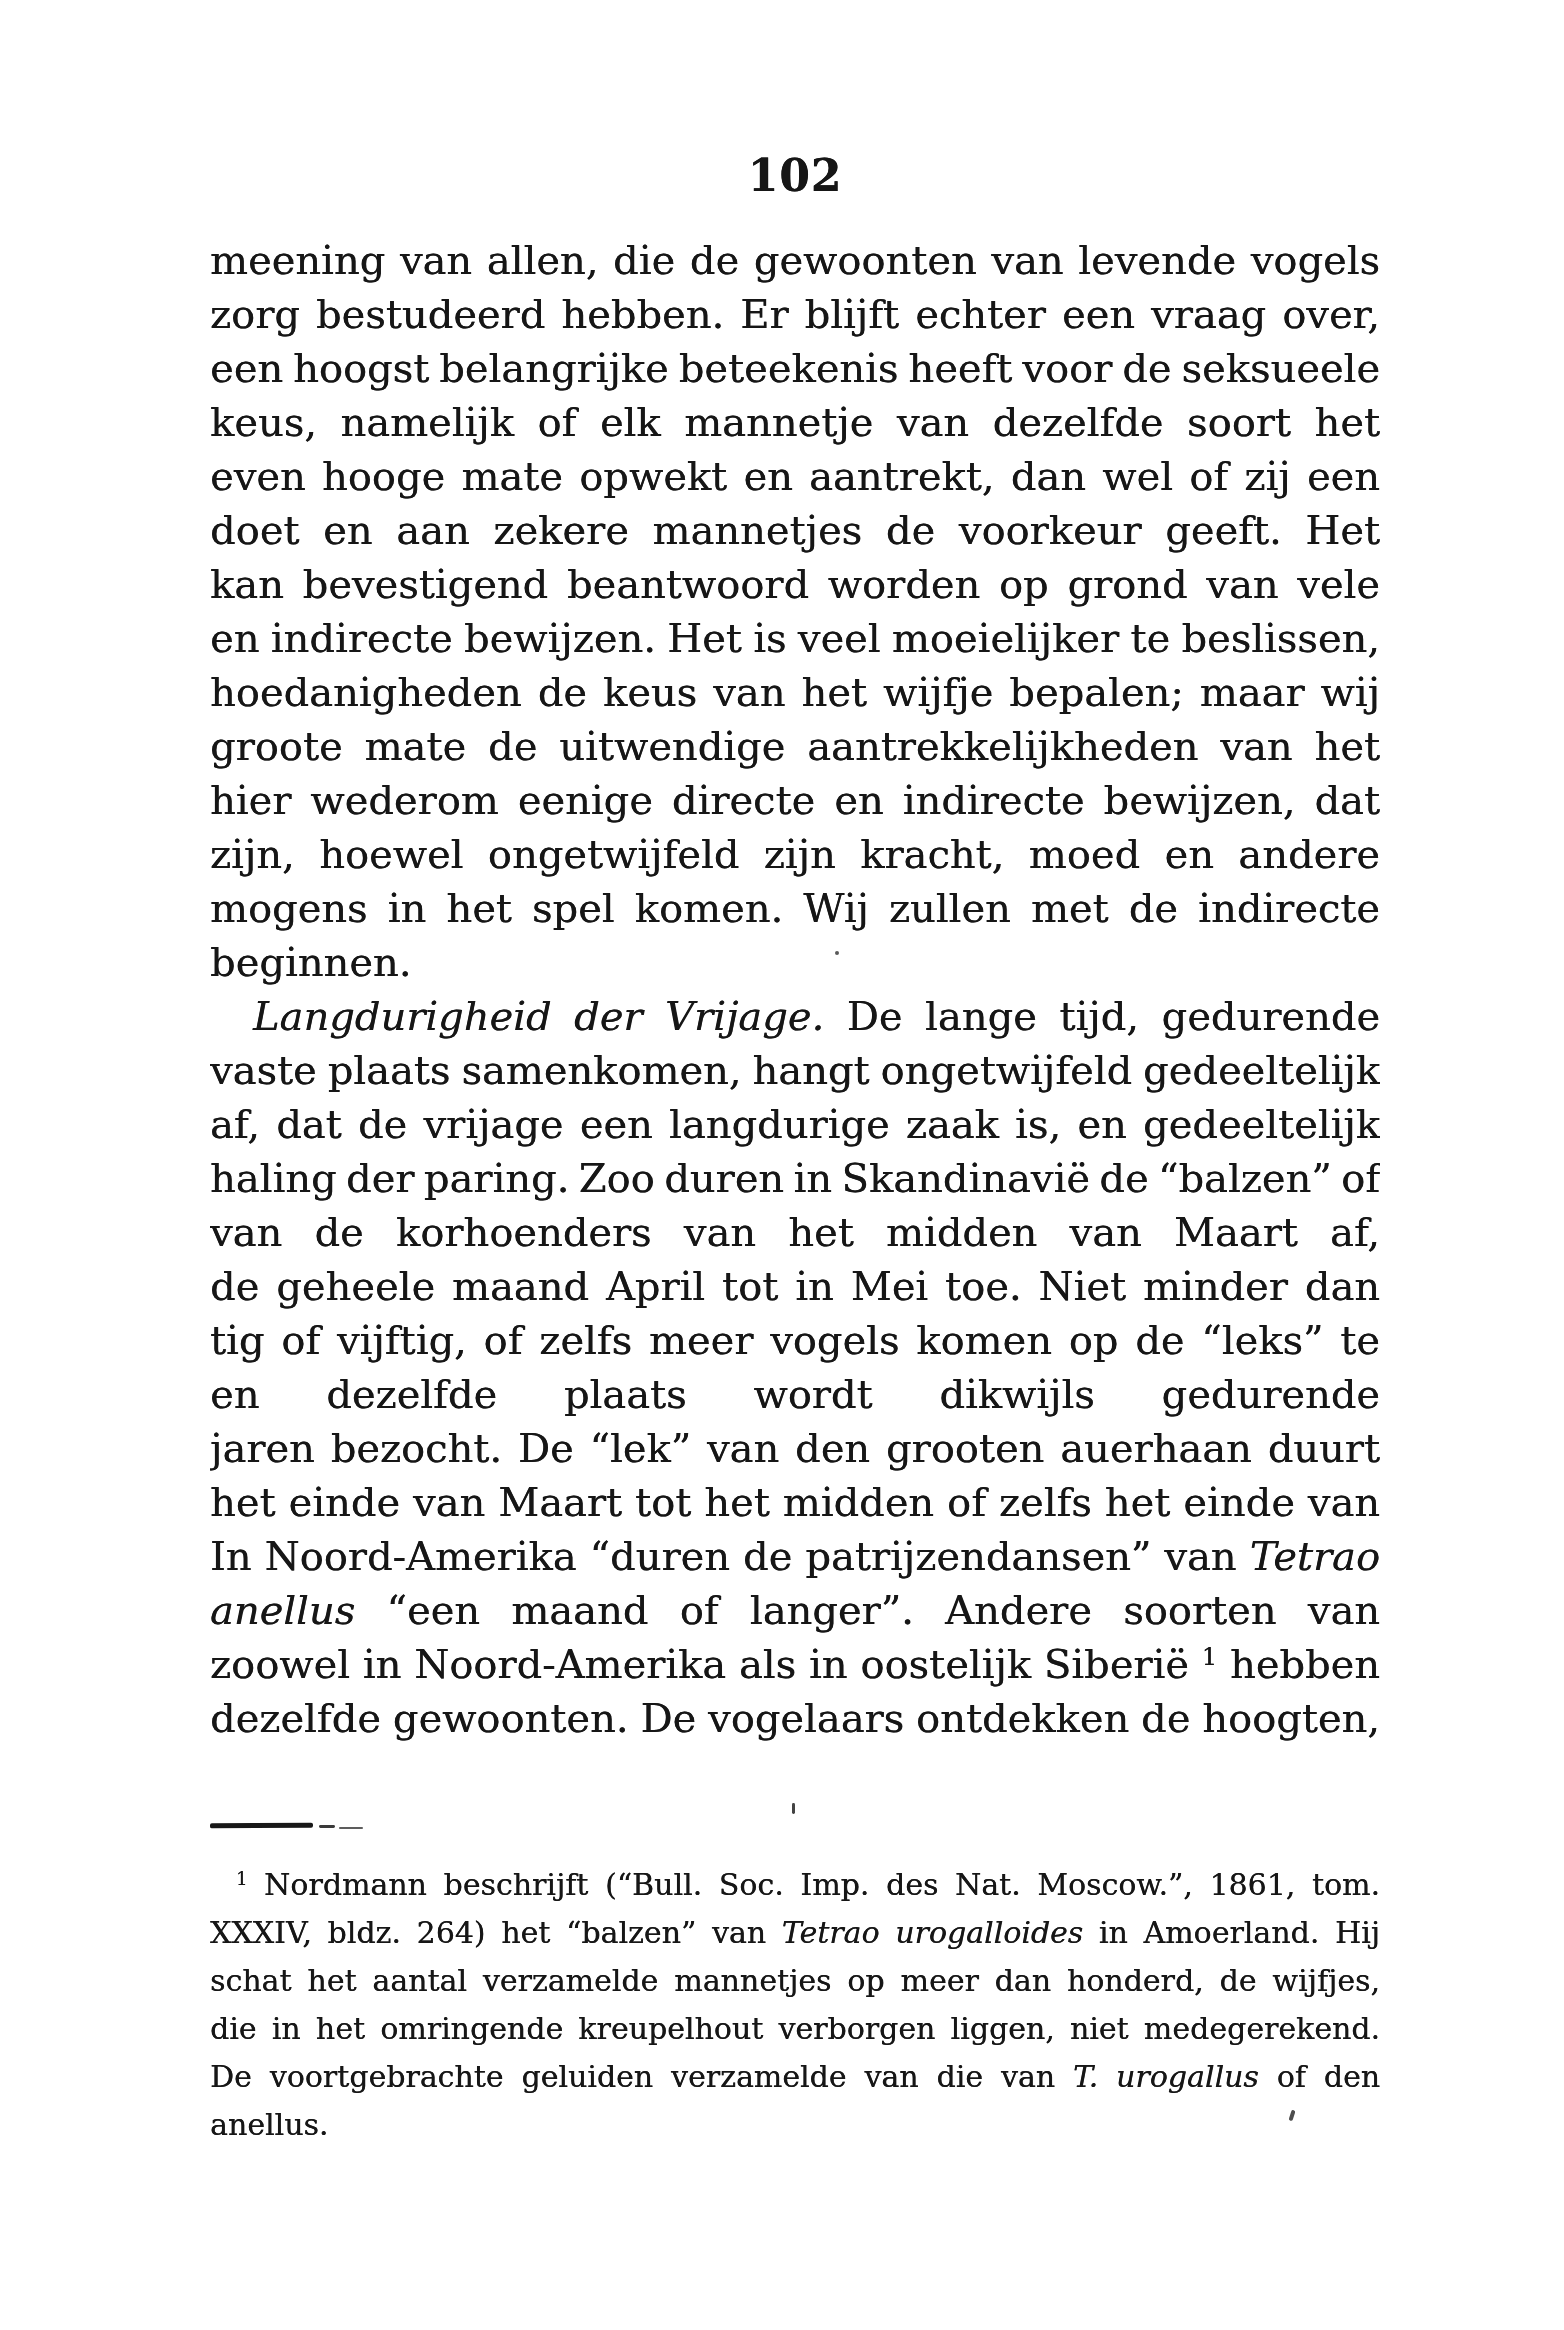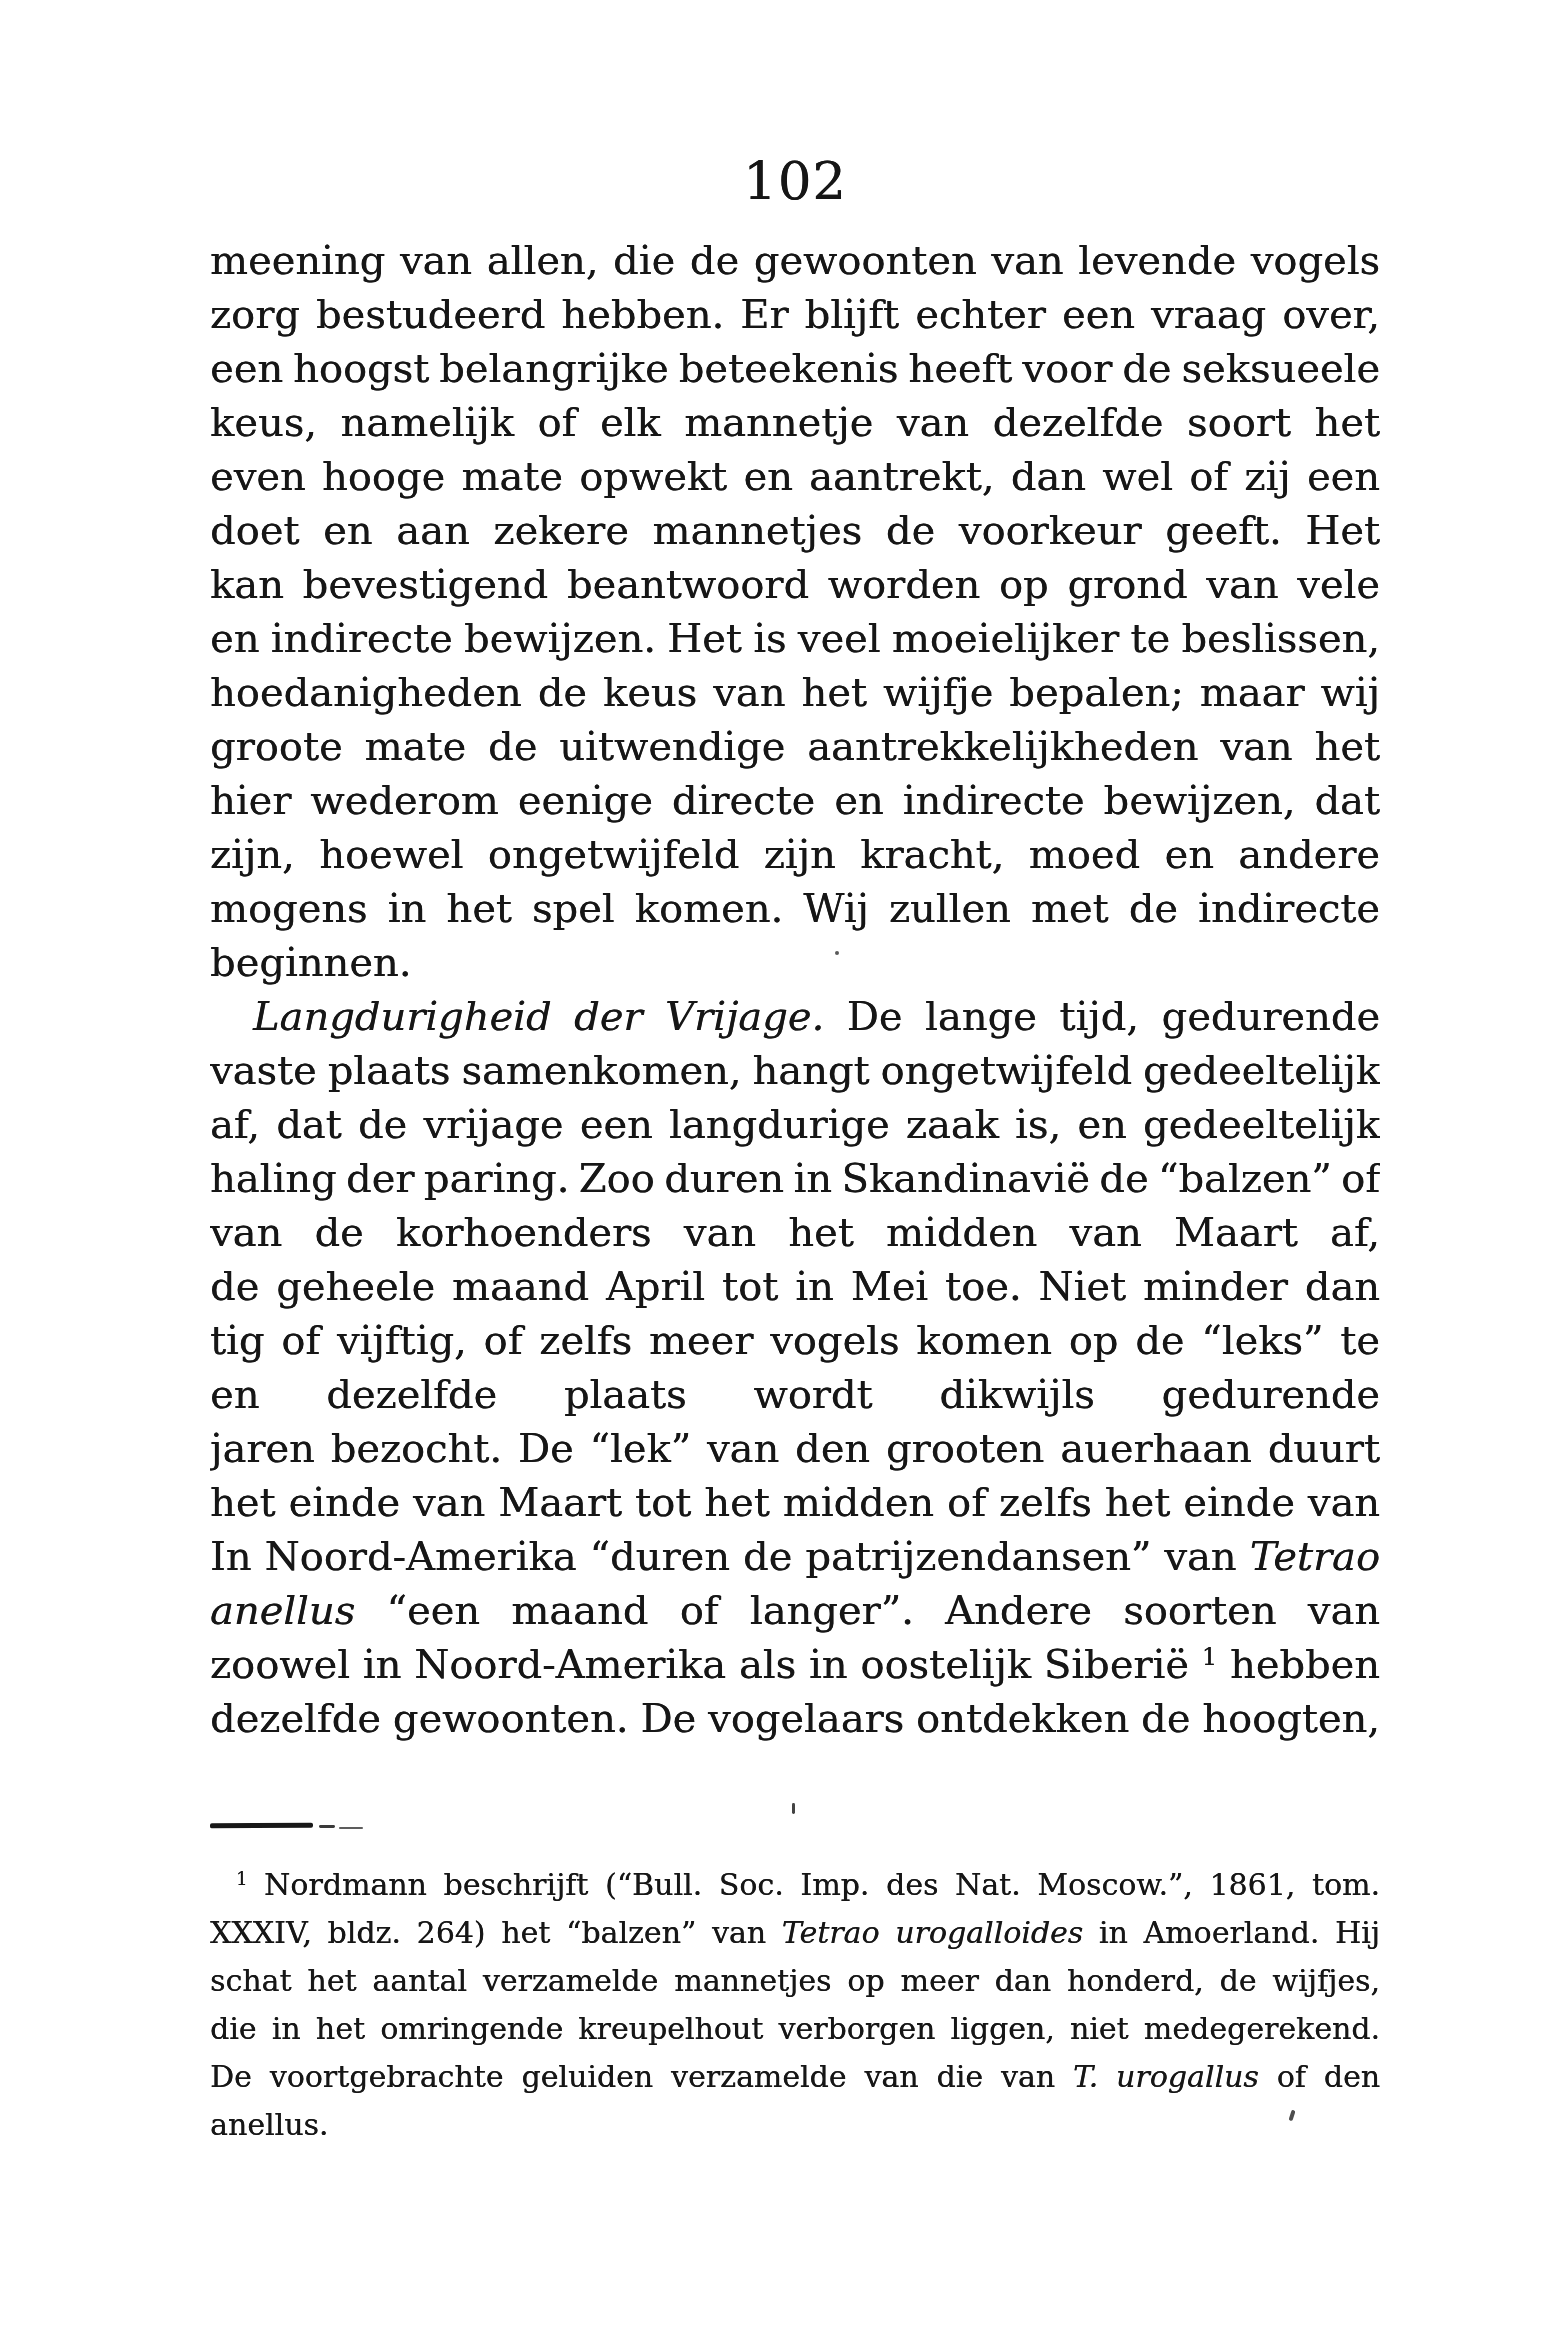--- a/index.html
+++ b/index.html
@@ -11,24 +11,25 @@
     color:#161616;
     font-family:"DejaVu Serif","Liberation Serif",serif;
     overflow:hidden;
   }
   .page-number{
     position:absolute;
     left:210px;
     top:154px;
     width:1170px;
     text-align:center;
-    font-size:53px;
+    font-size:44px;
     line-height:1;
     letter-spacing:0.9px;
     text-shadow:0.3px 0.2px 0 rgba(0,0,0,0.9);
+    font-weight:bold;
   }
   .text-block{
     position:absolute;
     left:210px;
     width:1170px;
   }
   #body-text{ top:233px; }
   #footnote-text{ top:1861px; }
   .line{
     text-align:justify;

